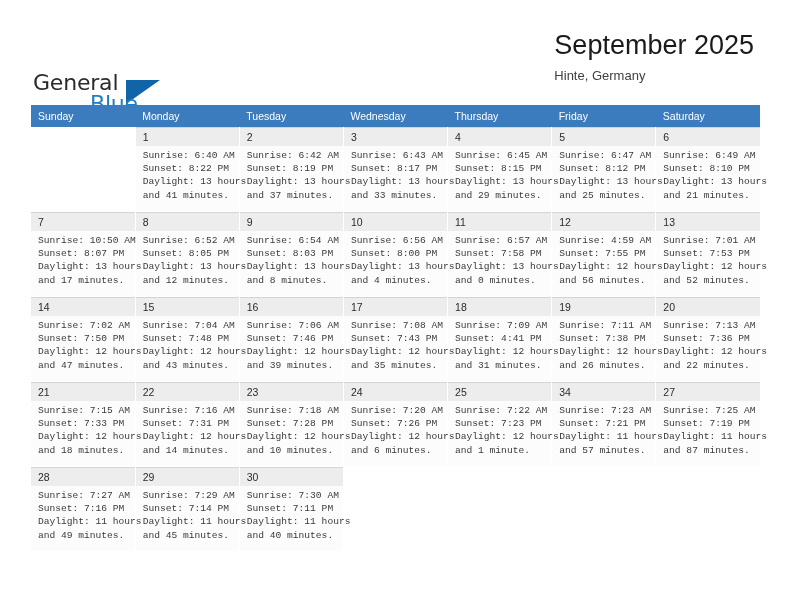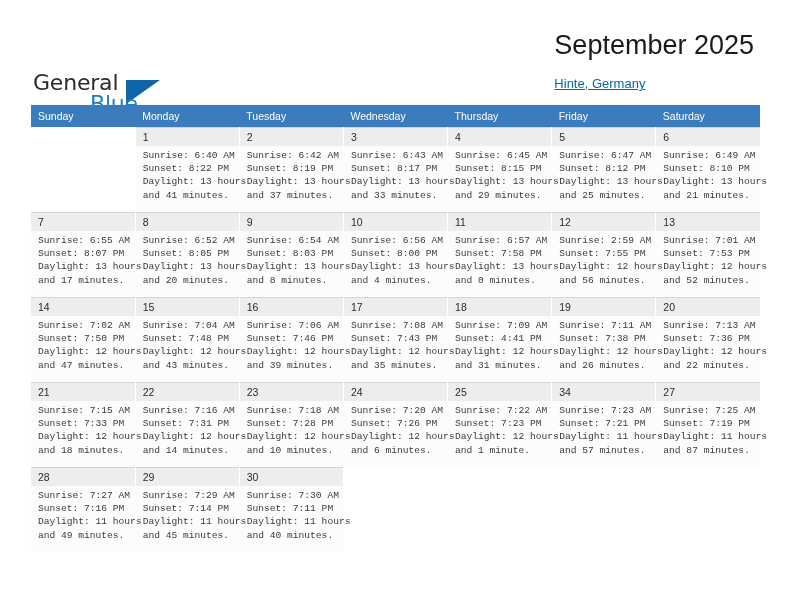--- a/index.html
+++ b/index.html
@@ -73,25 +73,24 @@
   }
   .cal-title {
     font-size: 27px;
     color: #1a1a1a;
     font-weight: normal;
     line-height: 32px;
     white-space: nowrap;
   }
   .cal-location {
     font-size: 13px;
-    color: #0369a1;
+    color: #404040;
     line-height: 18px;
-    margin-top: 14px;
+    margin-top: 6px;
     white-space: nowrap;
-    text-decoration: underline;
   }
 
   
   .calendar {
     position: absolute;
     left: 31px;
     top: 105px;
     width: 729px;
     border-collapse: collapse;
     table-layout: fixed;
@@ -253,35 +252,35 @@
                 <div>and 21 minutes.</div>
               </div>
             </div>
           </td>
         </tr>
         <tr class="week">
           <td>
             <div class="daycell-inner filled">
               <div class="daynum">7</div>
               <div class="dayinfo">
-                <div>Sunrise: 6:55 AM</div>
+                <div>Sunrise: 10:50 AM</div>
                 <div>Sunset: 8:07 PM</div>
                 <div>Daylight: 13 hours</div>
                 <div>and 17 minutes.</div>
               </div>
             </div>
           </td>
           <td>
             <div class="daycell-inner filled">
               <div class="daynum">8</div>
               <div class="dayinfo">
                 <div>Sunrise: 6:52 AM</div>
                 <div>Sunset: 8:05 PM</div>
                 <div>Daylight: 13 hours</div>
-                <div>and 20 minutes.</div>
+                <div>and 12 minutes.</div>
               </div>
             </div>
           </td>
           <td>
             <div class="daycell-inner filled">
               <div class="daynum">9</div>
               <div class="dayinfo">
                 <div>Sunrise: 6:54 AM</div>
                 <div>Sunset: 8:03 PM</div>
                 <div>Daylight: 13 hours</div>
@@ -308,21 +307,21 @@
                 <div>Sunset: 7:58 PM</div>
                 <div>Daylight: 13 hours</div>
                 <div>and 0 minutes.</div>
               </div>
             </div>
           </td>
           <td>
             <div class="daycell-inner filled">
               <div class="daynum">12</div>
               <div class="dayinfo">
-                <div>Sunrise: 2:59 AM</div>
+                <div>Sunrise: 4:59 AM</div>
                 <div>Sunset: 7:55 PM</div>
                 <div>Daylight: 12 hours</div>
                 <div>and 56 minutes.</div>
               </div>
             </div>
           </td>
           <td>
             <div class="daycell-inner filled">
               <div class="daynum">13</div>
               <div class="dayinfo">

